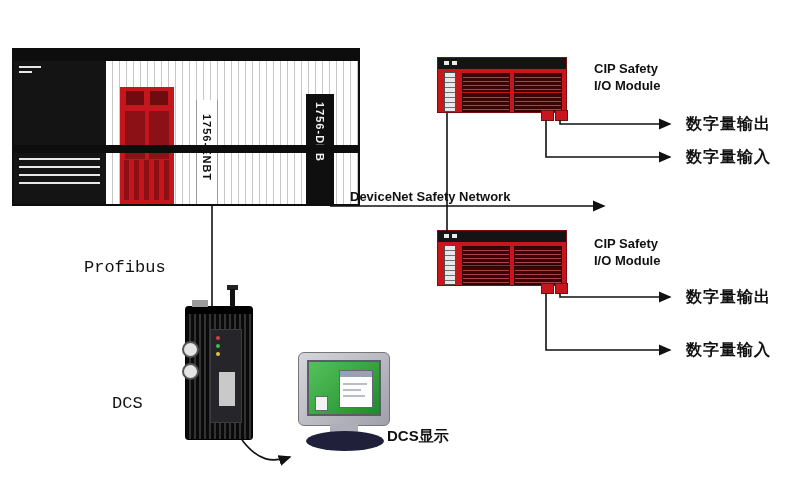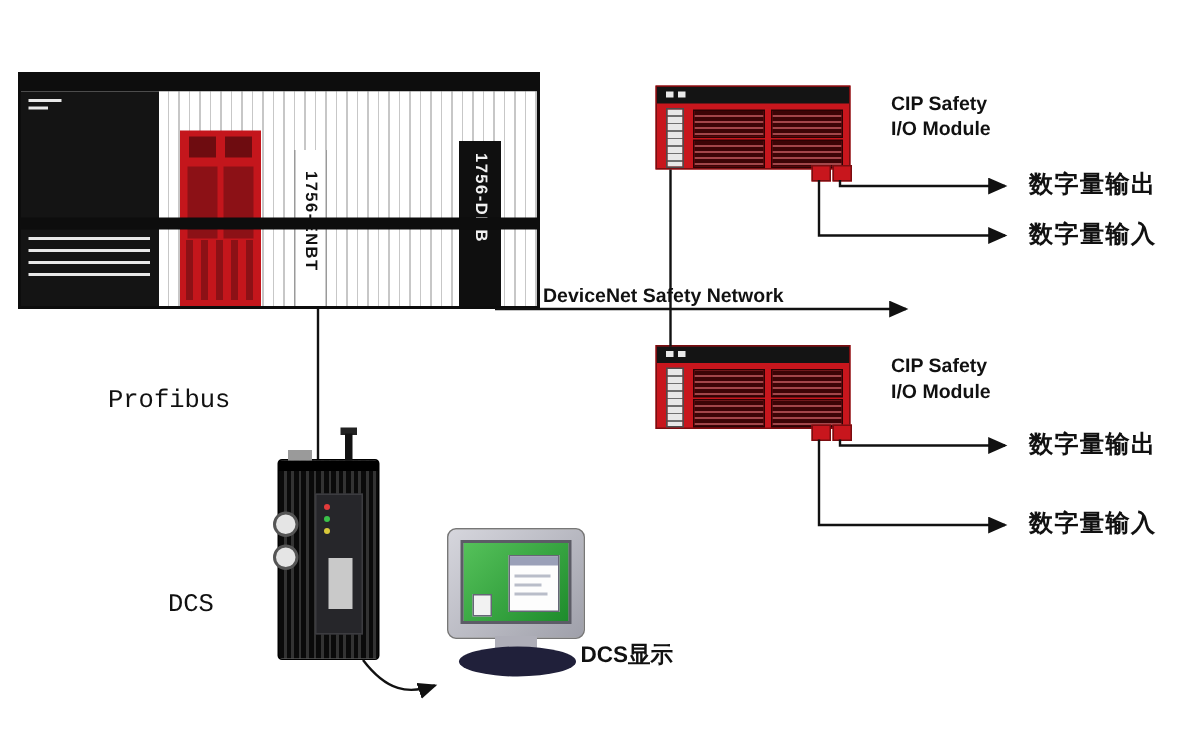--- a/index.html
+++ b/index.html
@@ -41,21 +41,21 @@
   .iomod-top { position:absolute; left:0; top:0; right:0; height:11px; background:#141414; }
   .dip { position:absolute; top:3px; width:5px; height:4px; background:#e9e9e9; }
   .iomod-conn { position:absolute; left:6px; top:14px; width:10px; height:38px;
           background:repeating-linear-gradient(180deg,#e8e8e8 0 4px,#6f6f6f 4px 5px);
           border:1px solid #4c4c4c; }
   .grille { position:absolute; width:46px; height:17px; border:1px solid #2b0304;
           background:repeating-linear-gradient(180deg,#3c0406 0 3px,#a3464a 3px 4px); }
   .tab { position:absolute; bottom:-9px; width:11px; height:9px; background:#c8161d; border:1px solid #7a0d10; }
 
   
-  .net-label { position:absolute; left:350px; top:189px; font-size:13px; font-weight:bold;padding-left:12px; }
+  .net-label { position:absolute; left:350px; top:189px; font-size:13px; font-weight:bold; }
   .cip-label { position:absolute; width:92px; font-size:13px; font-weight:bold; line-height:17px; }
   .sig { position:absolute; font-size:16px; font-weight:bold; line-height:18px; letter-spacing:1px; }
   .mono-label { position:absolute; font-family:"Liberation Mono", monospace;
           font-size:17px; font-weight:500; }
   .dcs-disp { position:absolute; left:387px; top:427px; font-size:15px; font-weight:bold; }
 
   
   .gateway { position:absolute; left:185px; top:306px; width:66px; height:132px;
           background:repeating-linear-gradient(90deg,#0a0a0a 0 3px,#333 3px 5px);
           border:1px solid #000; border-radius:3px; }
@@ -202,17 +202,17 @@
   <div class="cip-label" style="left:594px; top:235px;">
     <div>CIP Safety</div>
     <div>I/O Module</div>
   </div>
 
   <div class="sig" style="left:686px; top:115px;">数字量输出</div>
   <div class="sig" style="left:686px; top:148px;">数字量输入</div>
   <div class="sig" style="left:686px; top:288px;">数字量输出</div>
   <div class="sig" style="left:686px; top:341px;">数字量输入</div>
 
-  <div class="mono-label" style="left:72px; top:258px;">Profibus</div>
+  <div class="mono-label" style="left:84px; top:258px;">Profibus</div>
   <div class="mono-label" style="left:112px; top:394px;">DCS</div>
   <div class="dcs-disp">DCS显示</div>
 
 </div>
 
 </body></html>

